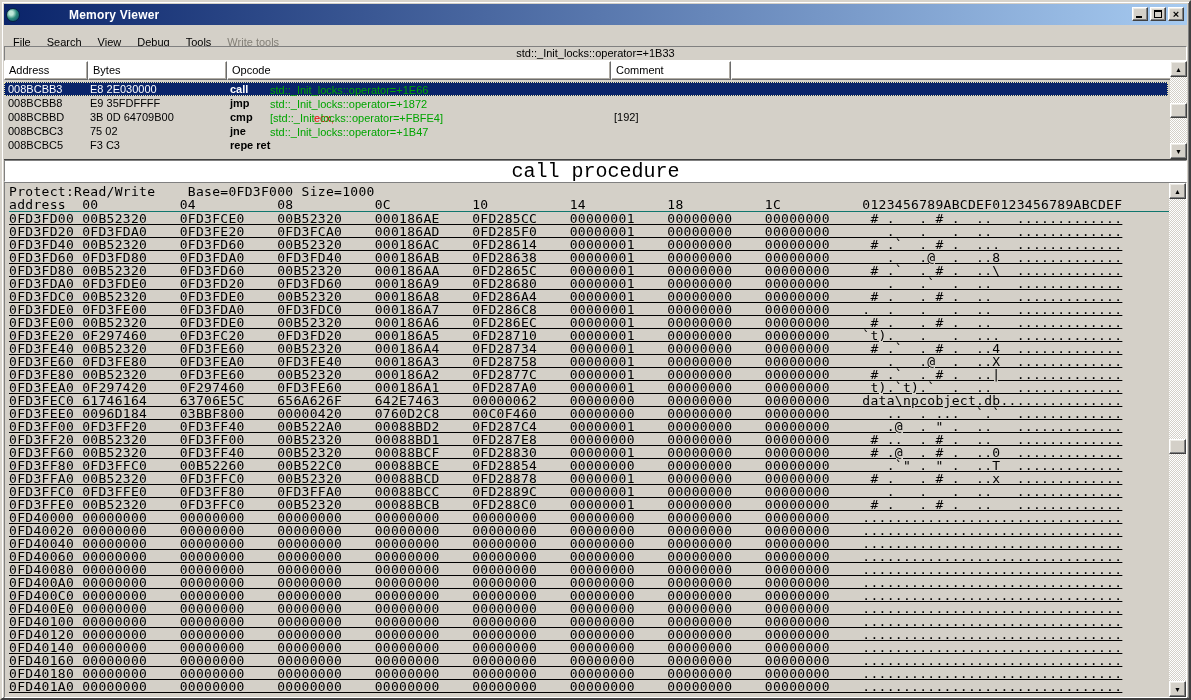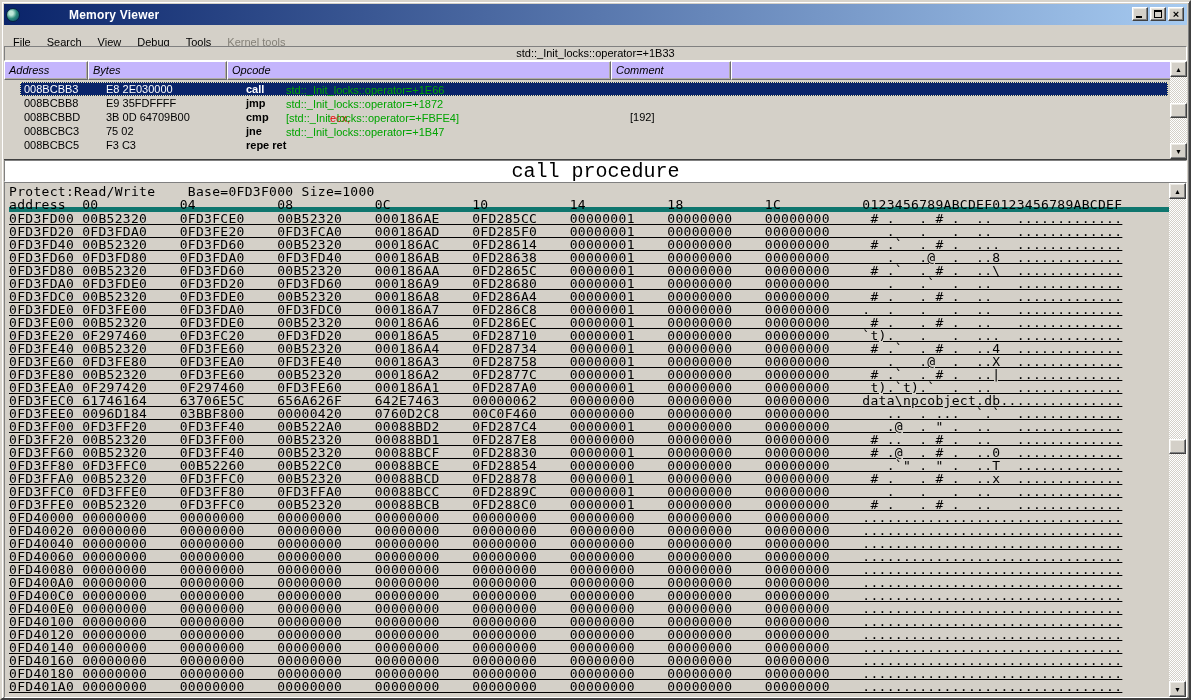--- a/index.html
+++ b/index.html
@@ -35,25 +35,25 @@
 
   
   .symbolbar { position:absolute; left:2px; top:44px; right:2px; height:15px; background:#d4d0c8;
                border:1px solid; border-color:#808080 #fff #fff #808080;
                font-size:11px; text-align:center; line-height:13px; color:#000; }
 
   
   .disasm { position:absolute; left:2px; top:59px; right:2px; height:99px; background:#d4d0c8;
             border-bottom:1px solid #404040; overflow:hidden; }
   .dheader { position:absolute; left:0; top:0; height:20px; display:flex; }
-  .hcell { height:19px; font-size:11px; padding:2px 0 0 4px; background:#c4b5fd;
+  .hcell { height:19px; font-size:11px; padding:2px 0 0 4px; background:#ffffff;
            border:1px solid; border-color:#fff #6c6c6c #6c6c6c #fff;
-           box-shadow: inset -1px -1px 0 #b0aca4; font-style: italic; }
+           box-shadow: inset -1px -1px 0 #b0aca4; }
   .drows { position:absolute; left:0; top:21px; right:19px; bottom:0; }
-  .drow { position:absolute; left:16px; right:0; height:14px; font-size:11px; }
+  .drow { position:absolute; left:0; right:0; height:14px; font-size:11px; }
   .drow span { position:absolute; top:1px; white-space:pre; }
   .drow .da { left:4px; } .drow .db { left:86px; }
   .drow .dop { left:226px; font-weight:bold; }
   .drow .dopnd { left:266px; }
   .drow .dcom { left:610px; }
   .drow.sel { background:#0a246a; color:#fff; outline:1px dotted #efe8b0; outline-offset:-1px; }
   .green { color:#00a400; } .red { color:#e80000;padding-left:44px; }
 
   
   .sb { position:absolute; right:0; top:0; bottom:0; width:17px; }
@@ -70,21 +70,21 @@
              border:1px solid; border-color:#808080 #fff #fff #808080;
              font-family:"Liberation Mono", monospace; font-size:20px; color:#000;
              display:flex; align-items:center; justify-content:center; }
 
   
   .mem { position:absolute; left:2px; top:180px; right:2px; bottom:0; background:#d4d0c8;
          border:1px solid; border-color:#808080 #fff #fff #808080; overflow:hidden; }
   .mono { font-family:"DejaVu Sans Mono", monospace; font-size:13px; line-height:13px;
           letter-spacing:0.30px; white-space:pre; color:#000; }
   .minfo { position:absolute; left:4px; top:2px; }
-  .mhead { position:absolute; left:4px; top:15px; width:1164px; border-bottom:5px solid #0f766e; height:14px; }
+  .mhead { position:absolute; left:4px; top:15px; width:1164px; border-bottom:1px solid #0f766e; height:14px; }
   .mrows { position:absolute; left:4px; top:29px; right:19px; bottom:0; overflow:hidden;text-decoration:underline; }
   .mrow { height:13px; }
 </style>
 </head>
 <body>
 
 <div class="win">
 
   <div class="titlebar">
     <span class="appicon"></span>
@@ -101,21 +101,21 @@
         </div>
     </div>
   </div>
 
   <div class="menubar">
       <div class="mitem">File</div>
       <div class="mitem">Search</div>
       <div class="mitem">View</div>
       <div class="mitem">Debug</div>
       <div class="mitem">Tools</div>
-      <div class="mitem disabled">Kernel tools</div>
+      <div class="mitem disabled">Write tools</div>
     </div>
 
   <div class="symbolbar">
     <span>std::_Init_locks::operator=+1B33</span>
   </div>
 
   <div class="disasm">
     <div class="dheader">
         <div class="hcell" style="width: 84px;">Address</div>
         <div class="hcell" style="width: 139px;">Bytes</div>

